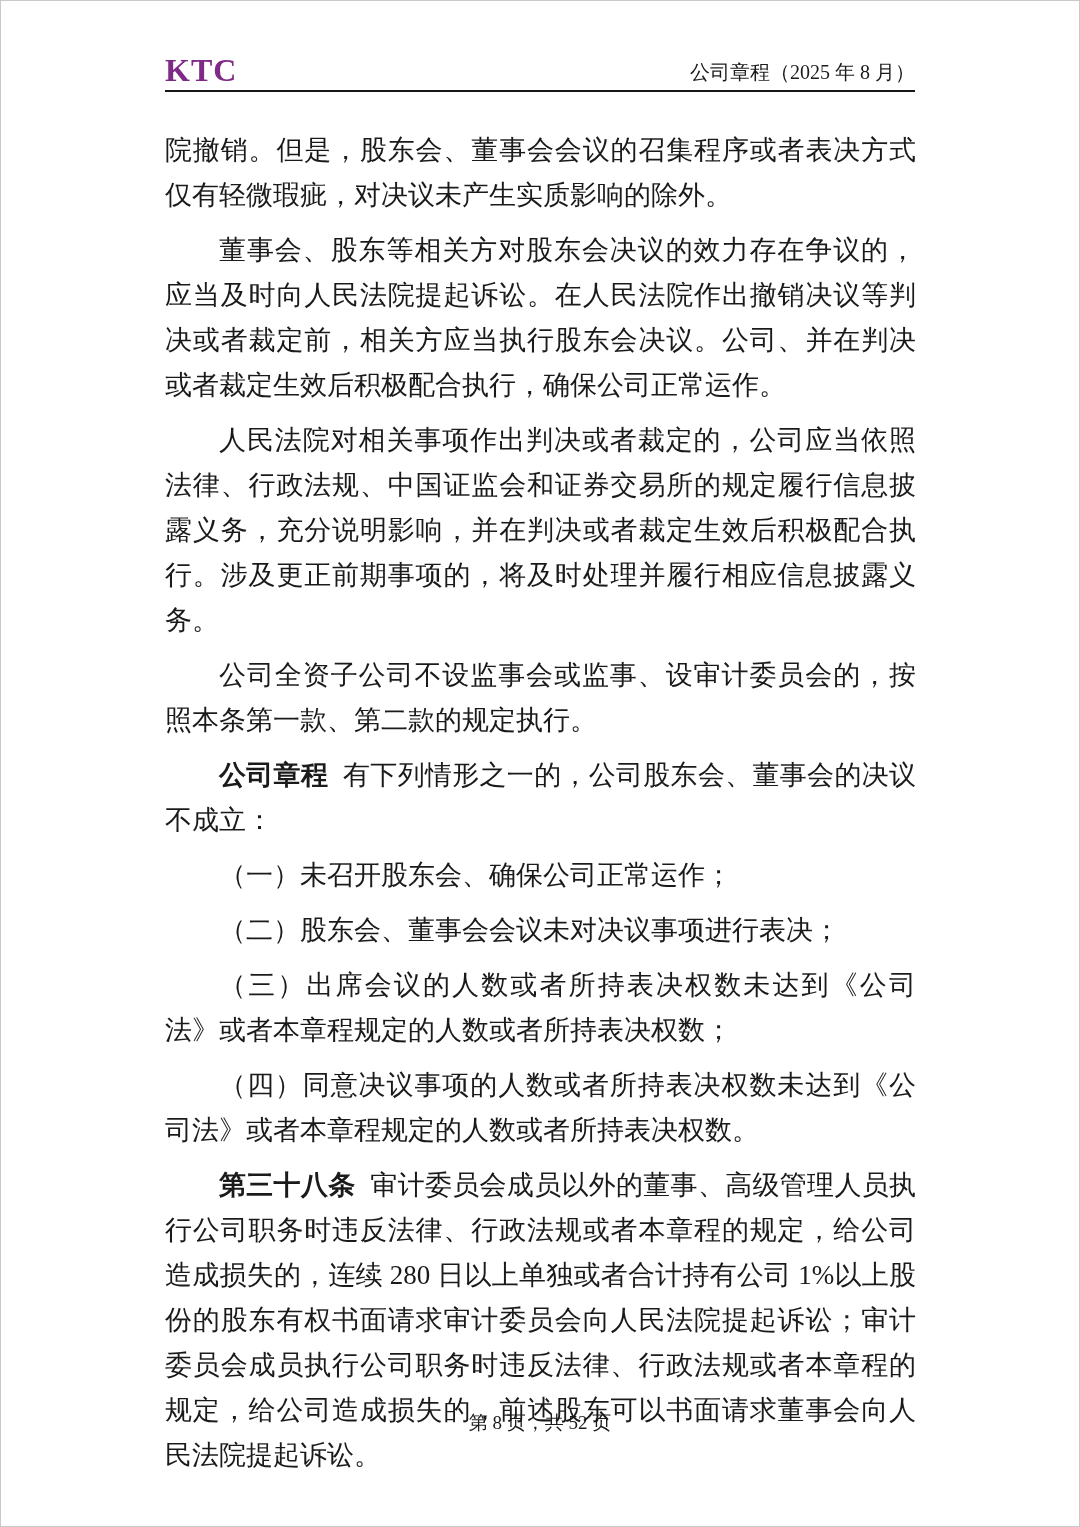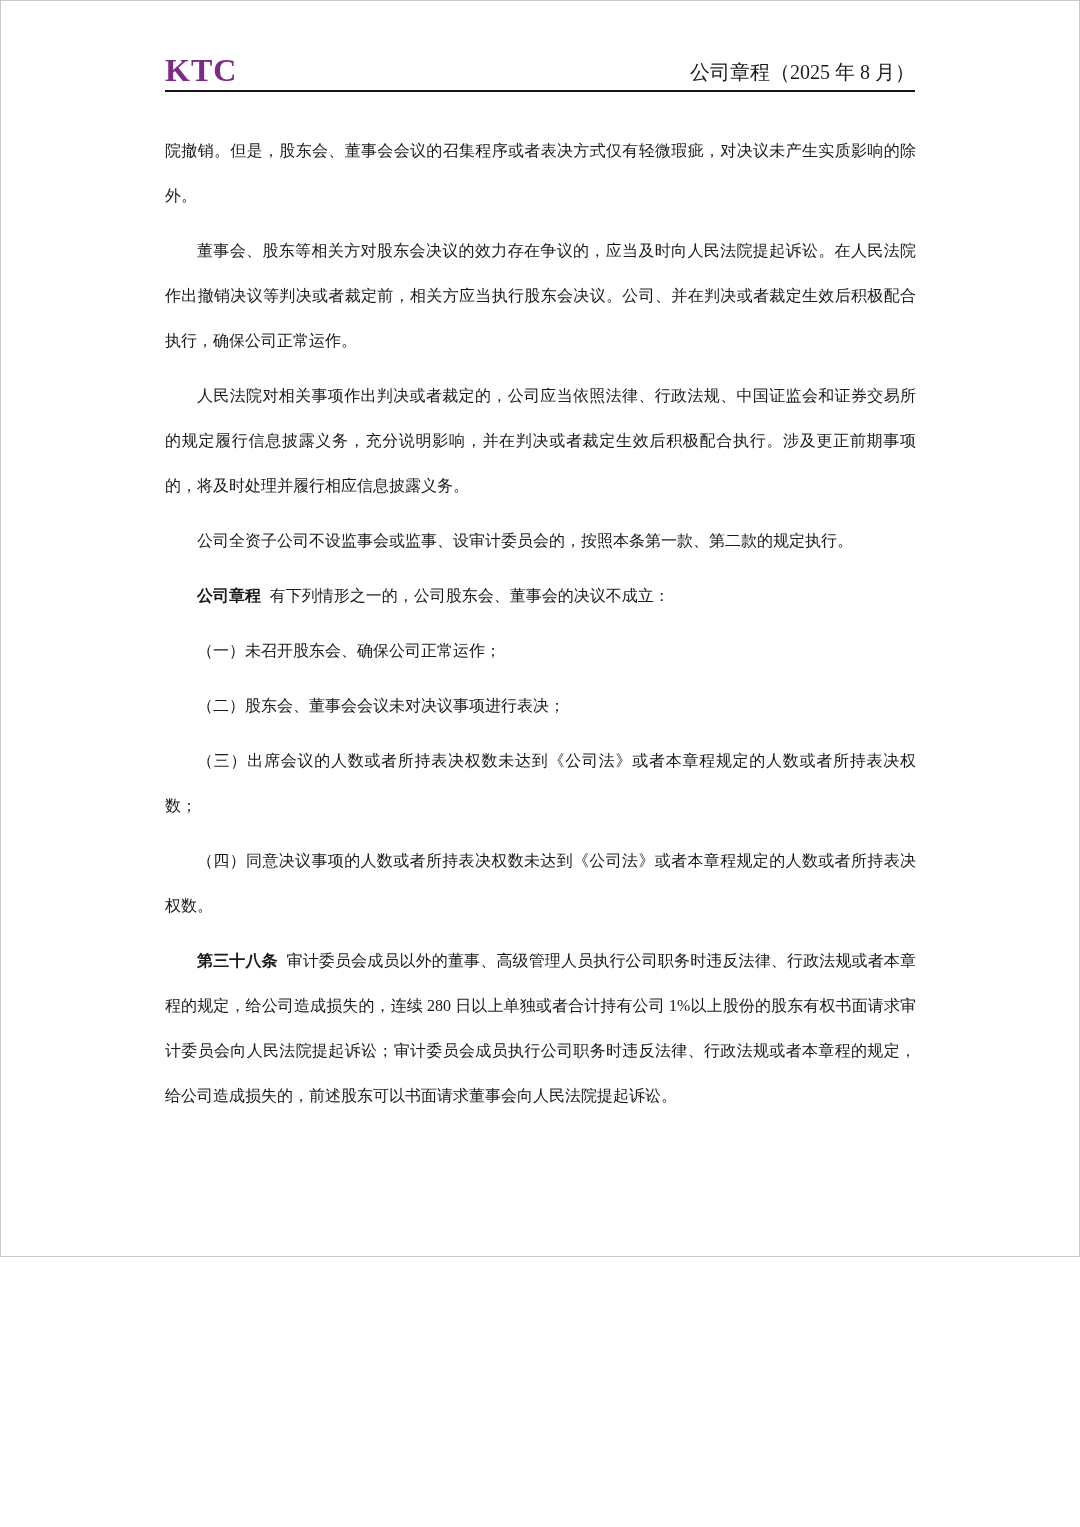--- a/index.html
+++ b/index.html
@@ -3,21 +3,21 @@
 <meta charset="utf-8">
 <style>
   html, body {
     margin: 0;
     padding: 0;
     background: #ffffff;
   }
   .page {
     position: relative;
     width: 1080px;
-    height: 1257px;
+    height: 1527px;
     box-sizing: border-box;
     background: #ffffff;
     border: 1px solid #c9c9c9;
     font-family: "Liberation Serif", "DejaVu Serif", serif;
     color: #1a1a1a;
     overflow: hidden;
   }
   .header {
     position: absolute;
     left: 164px;
@@ -42,21 +42,21 @@
     line-height: 29px;
   }
   .body-area {
     position: absolute;
     left: 164px;
     right: 163px;
     top: 127px;
   }
   p.doc {
     margin: 0 0 10px 0;
-    font-size: 16px;
+    font-size: 27px;
     line-height: 45px;
     text-align: justify;
     text-align-last: left;
     word-break: break-all;
   }
   p.doc.indent {
     text-indent: 2em;
   }
   .lead {
     font-family: "Liberation Sans", "DejaVu Sans", sans-serif;

